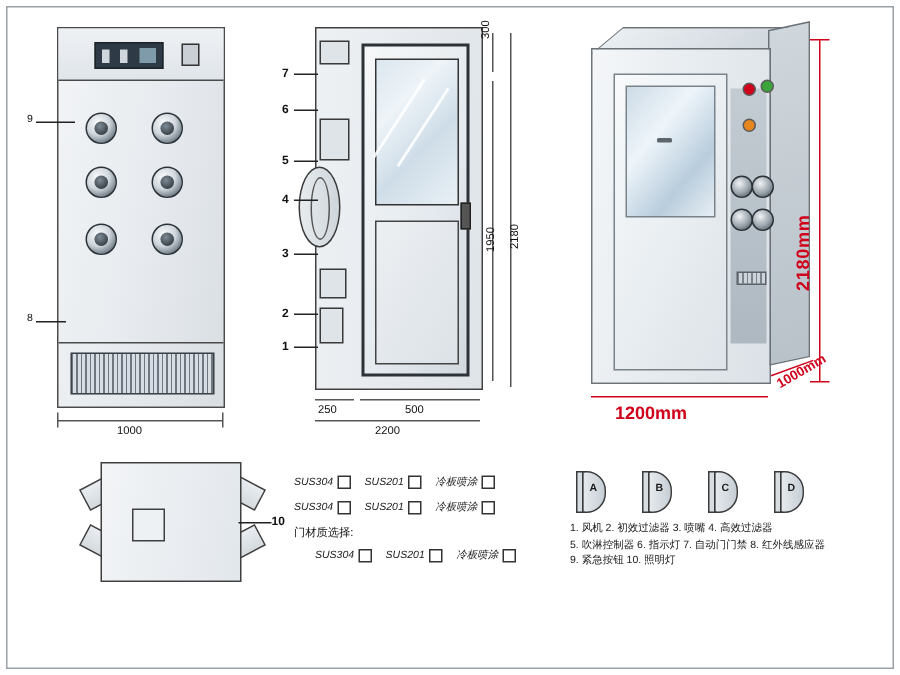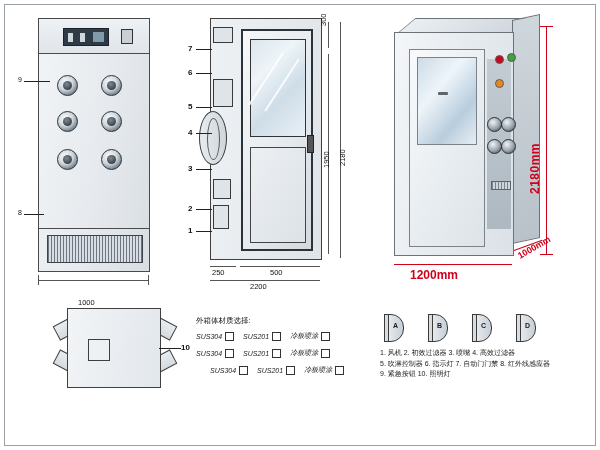--- a/index.html
+++ b/index.html
@@ -236,21 +236,21 @@
 
     <div class="line-h" style="left:-6px;top:63px;width:26px;"></div>
     <div class="abs lbl" style="left:-12px;top:58px;">9</div>
 
     <div class="line-h" style="left:-6px;top:196px;width:20px;"></div>
     <div class="abs lbl" style="left:-12px;top:191px;">8</div>
 
     <div class="thin-h" style="left:8px;top:262px;width:110px;"></div>
     <div class="thin-v" style="left:8px;top:257px;height:10px;"></div>
     <div class="thin-v" style="left:118px;top:257px;height:10px;"></div>
-    <div class="abs dim" style="left:48px;top:280px;">1000</div>
+    <div class="abs dim" style="left:48px;top:264px;">1000</div>
   </div>
 
   <div class="abs" id="side-view">
     <div class="sv-outer">
       <div class="sv-door">
         <div class="sv-glass"></div>
         <div class="sv-lower"></div>
         <div class="sv-handle"></div>
       </div>
       <div class="sv-fan"></div>
@@ -329,21 +329,20 @@
     <div class="tv-wing" style="left:0px;top:56px;transform:rotate(28deg);"></div>
     <div class="tv-wing" style="left:96px;top:56px;transform:rotate(-28deg);"></div>
     <div class="tv-body">
       <div class="tv-inner"></div>
     </div>
     <div class="line-h" style="left:104px;top:50px;width:22px;"></div>
     <div class="abs lbl-b" style="left:126px;top:45px;">10</div>
   </div>
 
   <div class="abs" id="spec">
-    <div class="spec-title">外箱体材质选择:</div>
     <div class="spec-row">
       <span class="opt">
           <span>SUS304</span>
           <span class="chk"></span>
         </span>
       <span class="opt">
           <span>SUS201</span>
           <span class="chk"></span>
         </span>
       <span class="opt">
@@ -360,20 +359,21 @@
       <span class="opt">
           <span>SUS201</span>
           <span class="chk"></span>
         </span>
       <span class="opt">
           <span>冷板喷涂</span>
           <span class="chk"></span>
         </span>
     </div>
 
+    <div class="spec-title">门材质选择:</div>
     <div class="spec-row" style="margin-left:14px;">
       <span class="opt">
           <span>SUS304</span>
           <span class="chk"></span>
         </span>
       <span class="opt">
           <span>SUS201</span>
           <span class="chk"></span>
         </span>
       <span class="opt">

